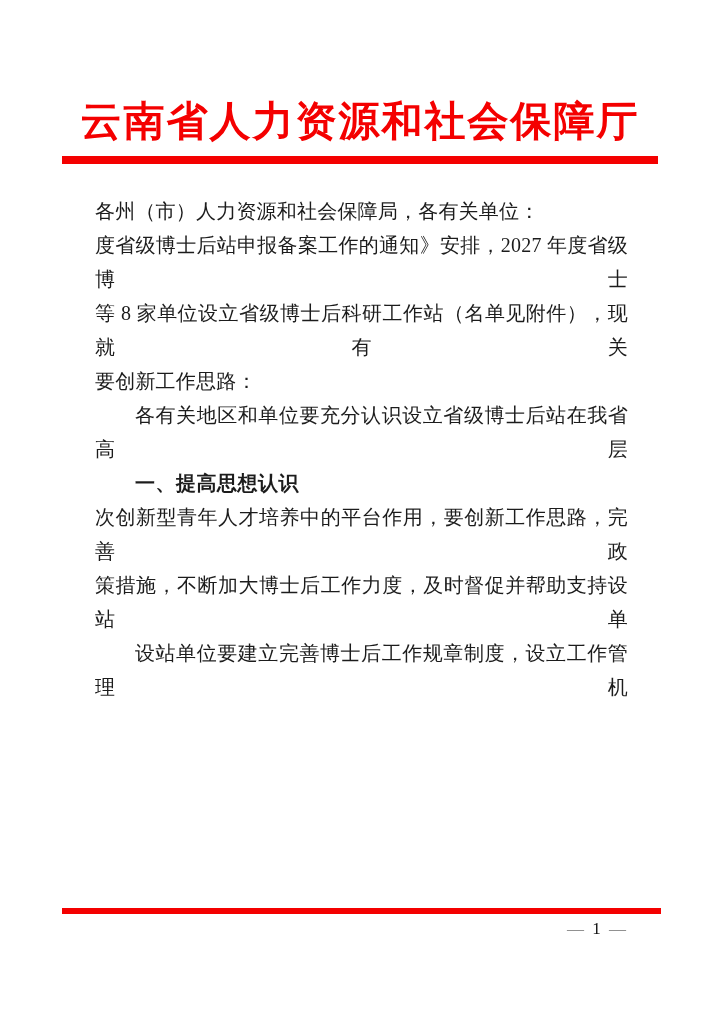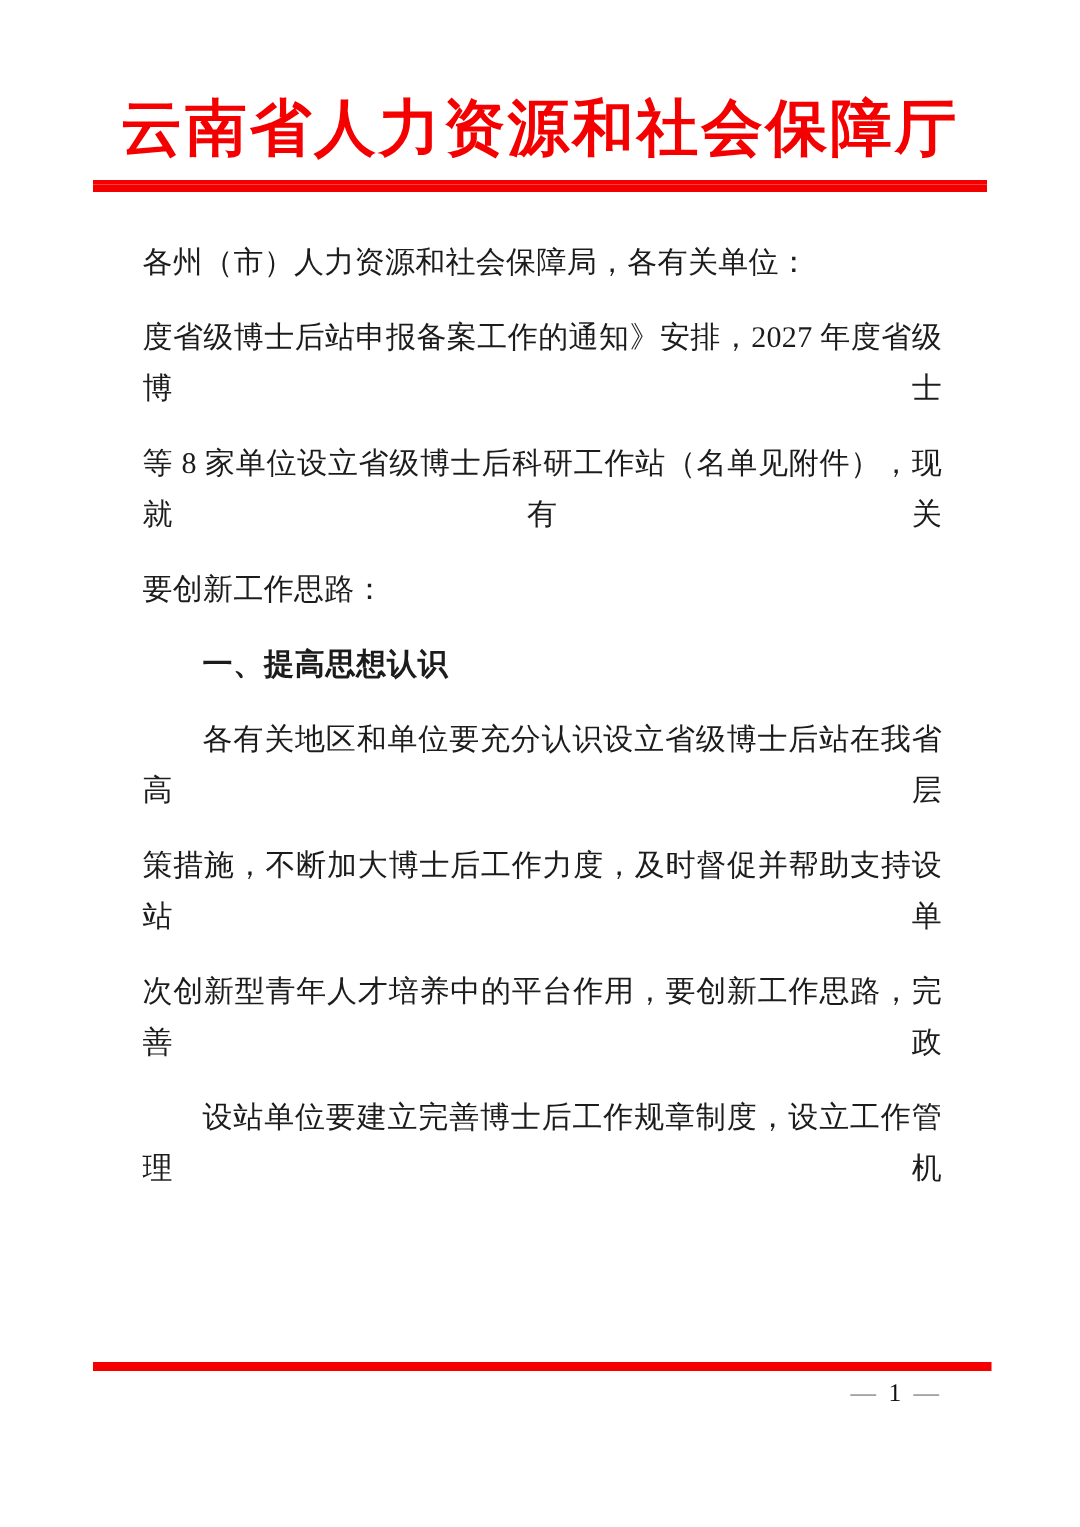--- a/index.html
+++ b/index.html
@@ -9,21 +9,21 @@
     position: relative;
     width: 720px;
     height: 1018px;
     margin: 0 auto;
     background: #ffffff;
     font-family: "Liberation Serif", "DejaVu Serif", serif;
     color: var(--ink);
     overflow: hidden;
   }
   .masthead {
-    padding-top: 63px;
+    padding-top: 99px;
     text-align: center;
     color: var(--red);
     font-size: 41px;
     line-height: 44px;
     font-weight: bold;
     letter-spacing: 2px;
     white-space: nowrap;
   }
   .rule-top {
     margin: 13px 62px 0 62px;
@@ -41,21 +41,20 @@
     letter-spacing: 0.5px;
   }
   .body-text {
     margin: 30px 92px 0 95px;   
     font-size: 20px;
     line-height: 34px;
   }
   .line {
     text-align: left;
     letter-spacing: 0.2px;
-    margin-top: 16px;
   }
   .line.indent { text-indent: 2em; }
   .line.fill {
     text-align: justify;
     text-align-last: justify;
     text-justify: inter-character;
   }
   .line.heading {
     font-family: "Liberation Sans", "DejaVu Sans", sans-serif;
     font-weight: bold;
@@ -89,24 +88,24 @@
   <div class="masthead">云南省人力资源和社会保障厅</div>
 
   <div class="rule-top"></div>
 
 
   <div class="body-text">
     <div class="line">各州（市）人力资源和社会保障局，各有关单位：</div>
     <div class="line fill">度省级博士后站申报备案工作的通知》安排，2027 年度省级博士</div>
     <div class="line fill">等 8 家单位设立省级博士后科研工作站（名单见附件），现就有关</div>
     <div class="line">要创新工作思路：</div>
+    <div class="line indent fill">各有关地区和单位要充分认识设立省级博士后站在我省高层</div>
     <div class="line indent heading">一、提高思想认识</div>
-    <div class="line indent fill">各有关地区和单位要充分认识设立省级博士后站在我省高层</div>
+    <div class="line fill">次创新型青年人才培养中的平台作用，要创新工作思路，完善政</div>
     <div class="line fill">策措施，不断加大博士后工作力度，及时督促并帮助支持设站单</div>
-    <div class="line fill">次创新型青年人才培养中的平台作用，要创新工作思路，完善政</div>
     <div class="line indent fill">设站单位要建立完善博士后工作规章制度，设立工作管理机</div>
 
   </div>
 
   <div class="rule-bottom"></div>
 
   <div class="page-number"><span class="dash">—</span> <span>1</span> <span class="dash">—</span></div>
 
 </div>
 

